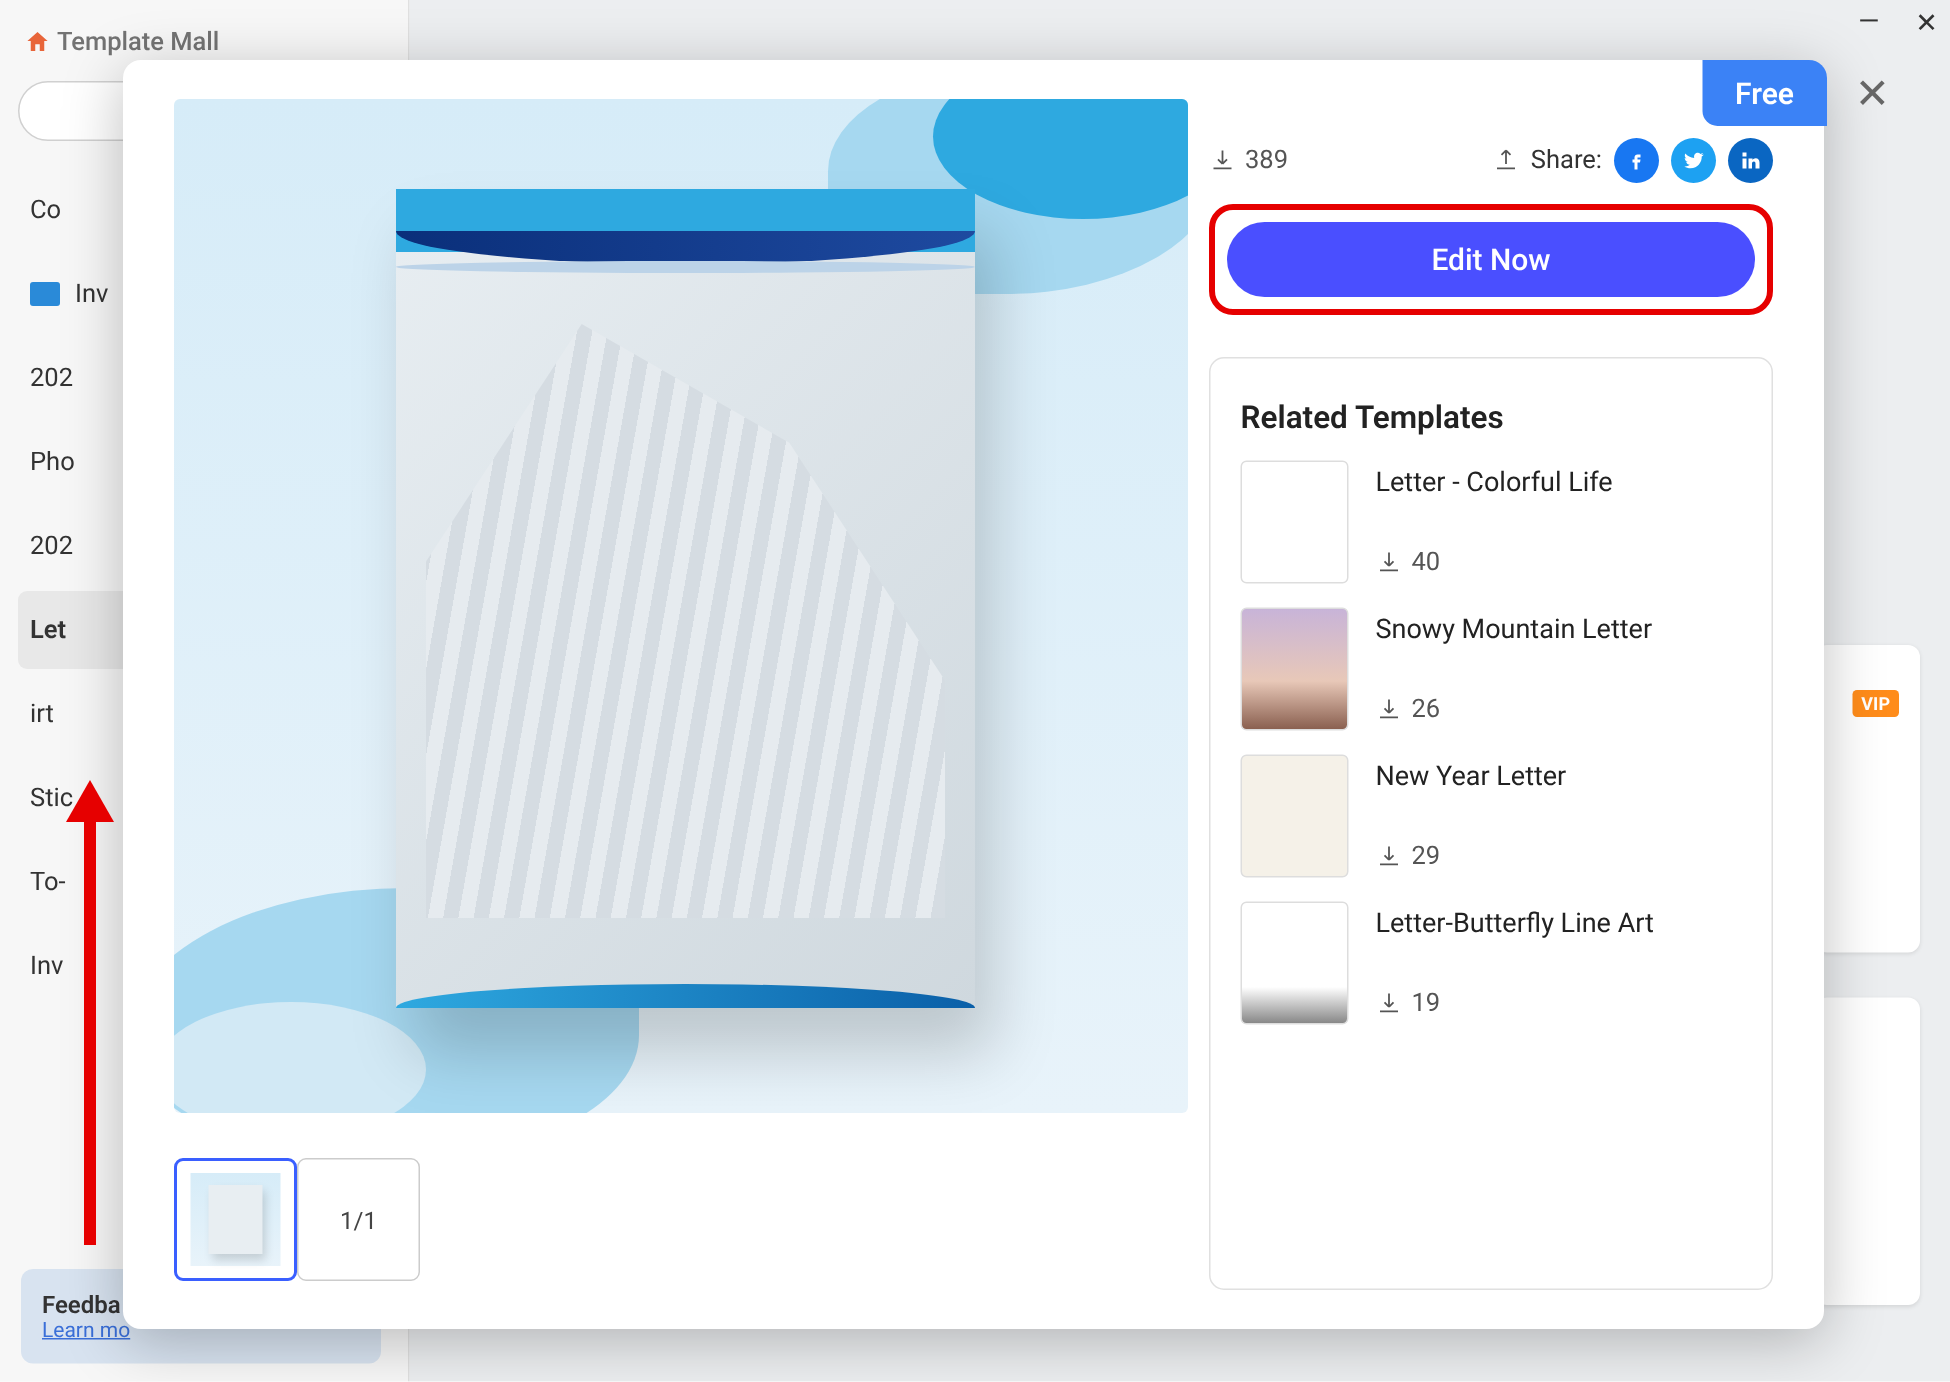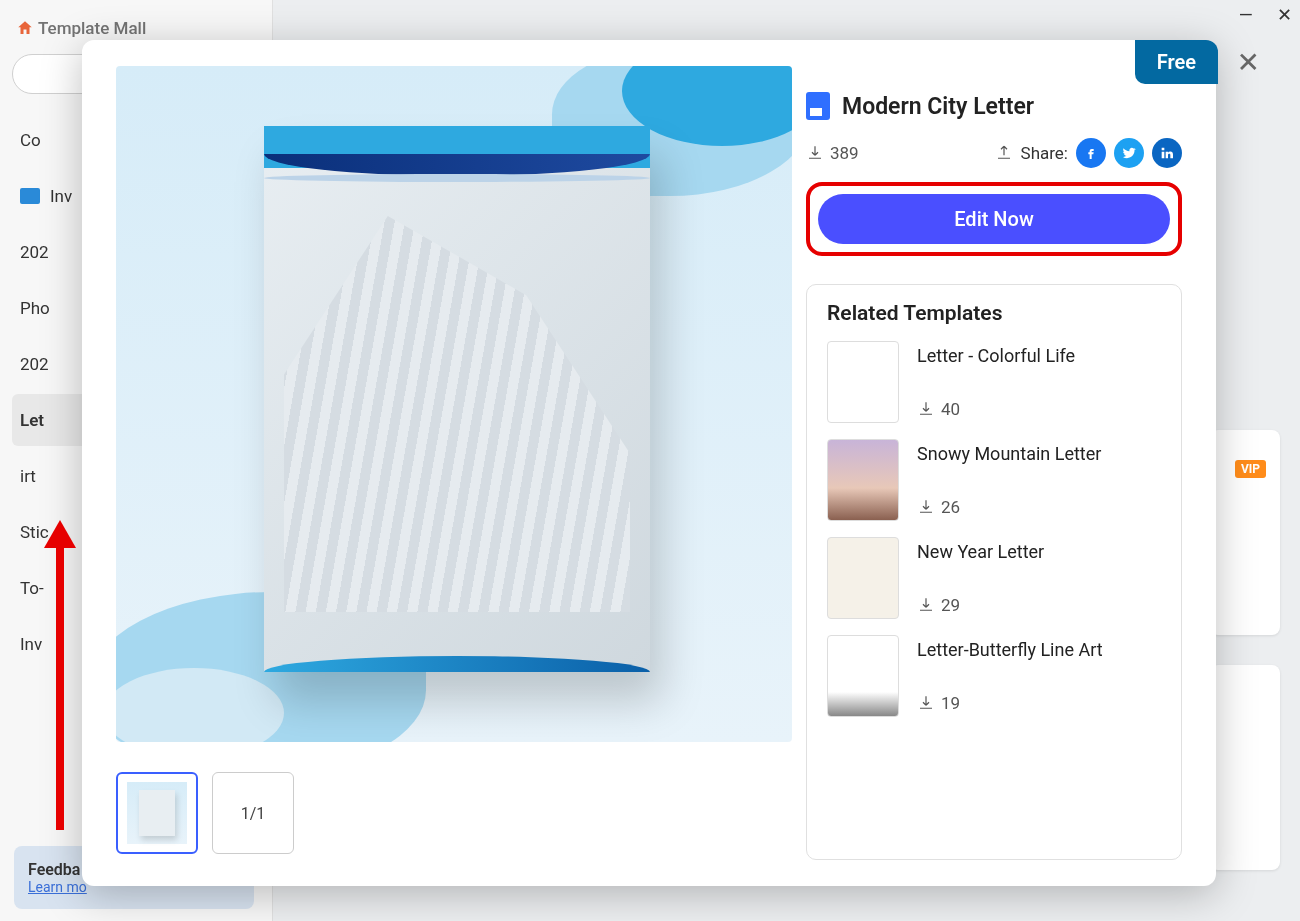--- a/index.html
+++ b/index.html
@@ -18,37 +18,37 @@
 .feedback-box .fb-link { color: #3a6fd8; text-decoration: underline; font-size: 14px; }
 .main-bg { flex: 1; background: #eceef0; position: relative; }
 .winctrl { position: absolute; top: 4px; right: 8px; display: flex; gap: 24px; color: #333; }
 .winctrl span { font-size: 18px; cursor: pointer; }
 .bg-cards { position:absolute; top:430px; right:20px; width:70px; height:440px; display:flex; flex-direction:column; gap:30px; }
 .bg-cards .c { background:#fff; border-radius:8px; flex:1; box-shadow:0 1px 3px rgba(0,0,0,.1);}
 .vip-badge { position:absolute; top:460px; right:34px; background:#ff8c1a; color:#fff; font-size:12px; padding:2px 6px; border-radius:3px; font-weight:700;}
 
 
 .modal { position: absolute; top: 40px; left: 82px; width: 1134px; height: 846px; background: #fff; border-radius: 12px; box-shadow: 0 8px 40px rgba(0,0,0,.25); display: flex; }
-.free-badge { position: absolute; top: 40px; right: 82px; background: #0369a1; color: #fff; font-size: 20px; font-weight: 600; padding: 10px 22px; border-top-right-radius: 12px; border-bottom-left-radius: 10px; z-index: 5; }
+.free-badge { position: absolute; top: 40px; right: 82px; background: #3b82f6; color: #fff; font-size: 20px; font-weight: 600; padding: 10px 22px; border-top-right-radius: 12px; border-bottom-left-radius: 10px; z-index: 5; }
 .close-x { position: absolute; top: 46px; right: 40px; font-size: 28px; color: #666; cursor: pointer; z-index: 6; }
 
 .preview-col { width: 710px; padding: 26px 0 26px 34px; display: flex; flex-direction: column; }
 .preview-img { width: 676px; height: 676px; background: linear-gradient(180deg,#d6ecf8 0%, #e8f3fa 100%); border-radius: 4px; position: relative; overflow: hidden; }
 .blob-tr { position:absolute; top:-20px; right:-20px; width:260px; height:150px; border-radius:50% 50% 60% 40%; background:#a6d8f0; }
 .blob-tr2 { position:absolute; top:-30px; right:-30px; width:200px; height:110px; border-radius:50%; background:#2ea9e0; }
 .blob-bl { position:absolute; bottom:-30px; left:-30px; width:340px; height:180px; border-radius:60% 40% 50% 50%; background:#a6d8f0; }
 .blob-bl2 { position:absolute; bottom:-16px; left:-12px; width:180px; height:90px; border-radius:50%; background:#d2e9f5; }
 .doc { position:absolute; top:60px; left:148px; width:386px; height:546px; background:linear-gradient(135deg,#e8eef2,#cfd8de); box-shadow:12px 30px 40px rgba(0,0,0,.18); }
 .doc-top-band { position:absolute; top:0; left:0; right:0; height:42px; background:#2ea9e0; }
 .doc-wave-d { position:absolute; top:28px; left:0; right:0; height:22px; background:linear-gradient(90deg,#0a2f7a,#1e4aa0); border-radius:0 0 50% 50% / 0 0 100% 100%; }
 .doc-wave-l { position:absolute; top:48px; left:0; right:0; height:8px; background:#bcd3e8; border-radius:50%; }
 .doc-building { position:absolute; top:90px; left:20px; right:20px; bottom:60px; background:repeating-linear-gradient(100deg,#d5dce2 0 10px,#e6ebef 10px 20px); clip-path:polygon(30% 0,70% 20%,100% 60%,100% 100%,0 100%,0 40%);}
 .doc-bot-band { position:absolute; bottom:0; left:0; right:0; height:16px; background:linear-gradient(90deg,#2ea9e0,#0a5fa8); border-radius:50% 50% 0 0 / 100% 100% 0 0; }
 
-.thumb-row { display: flex; gap: 14px; margin-top: 30px; }
+.thumb-row { display: flex; margin-top: 30px; }
 .thumb { width: 82px; height: 82px; border: 1px solid #ccc; border-radius: 6px; display: flex; align-items: center; justify-content: center; font-size: 16px; color: #444; background:#fff;}
 .thumb.selected { border: 2px solid #3a5fff; }
 .thumb.selected .mini { width:60px; height:62px; background:linear-gradient(180deg,#d6ecf8,#e8f3fa); position:relative;}
 .thumb.selected .mini::after{content:"";position:absolute;top:8px;left:12px;width:36px;height:46px;background:#e8eef2;box-shadow:2px 4px 6px rgba(0,0,0,.15);}
 
 .info-col { flex: 1; padding: 52px 34px 26px 14px; display:flex; flex-direction:column; }
 .title-row { display: flex; align-items: center; gap: 12px; margin-bottom: 18px; }
 .doc-ico { width: 24px; height: 28px; background: #2f6fff; border-radius: 3px; position: relative; }
 .doc-ico::after { content:""; position:absolute; bottom:4px; left:4px; width:12px; height:8px; background:#fff; }
 .tmpl-title { font-size: 23px; font-weight: 600; color: #222; }
@@ -56,21 +56,21 @@
 .dl-ico, .share-ico { display:inline-flex; align-items:center; gap:6px;}
 .share-grp { display:flex; align-items:center; gap:8px;}
 .share-grp span{font-size:17px;color:#333;}
 .social { width:30px; height:30px; border-radius:50%; display:inline-flex; align-items:center; justify-content:center; }
 .fb{background:#1877f2;} .tw{background:#1da1f2;} .li{background:#0a66c2;}
 .social svg{width:16px;height:16px;fill:#fff;}
 
 .edit-wrap { border: 4px solid #e60000; border-radius: 16px; padding: 8px; margin-bottom: 28px; }
 .edit-btn { width: 100%; height: 50px; background: #4a4fff; color: #fff; border: none; border-radius: 26px; font-size: 20px; font-weight: 500; cursor: pointer; }
 
-.related-box { border: 1px solid #e0e0e0; border-radius: 10px; padding: 16px 20px 10px; flex:1; overflow:hidden; }
+.related-box { border: 1px solid #e0e0e0; border-radius: 10px; padding: 28px 20px 10px; flex:1; overflow:hidden; }
 .related-title { font-size: 21px; font-weight: 600; color: #222; margin-bottom: 16px; }
 .rel-item { display: flex; gap: 18px; margin-bottom: 16px; cursor:pointer;}
 .rel-thumb { width: 72px; height: 82px; border: 1px solid #ddd; border-radius: 4px; flex-shrink:0; }
 .rel-info { display: flex; flex-direction: column; justify-content: space-between; padding: 4px 0; }
 .rel-name { font-size: 18px; color: #222; }
 .rel-dl { font-size: 17px; color: #555; display:flex; align-items:center; gap:6px;}
 .rt-colorful{background:#fff;}
 .rt-snowy{background:linear-gradient(180deg,#c8b4d8 0%,#e8c8b8 60%,#8a6050 100%);}
 .rt-newyear{background:#f5f1e8;}
 .rt-butterfly{background:linear-gradient(180deg,#fff 70%,#888 100%);}
@@ -161,24 +161,20 @@
     </div>
     <div class="thumb-row">
       <div class="thumb selected">
           <div class="mini"></div>
         </div>
       <div class="thumb">1/1</div>
     </div>
   </div>
 
   <div class="info-col">
-    <div class="title-row">
-      <div class="doc-ico"></div>
-      <div class="tmpl-title">Modern City Letter</div>
-    </div>
     <div class="meta-row">
       <div class="dl-ico">
         <svg class="dlsvg" viewBox="0 0 24 24">
             <path d="M12 3v12m0 0l-4-4m4 4l4-4M4 19h16"></path>
           </svg>
         <span>389</span>
       </div>
       <div class="share-grp">
         <svg class="dlsvg" viewBox="0 0 24 24">
             <path d="M12 3v12m0-12l-4 4m4-4l4 4M4 19h16"></path>

